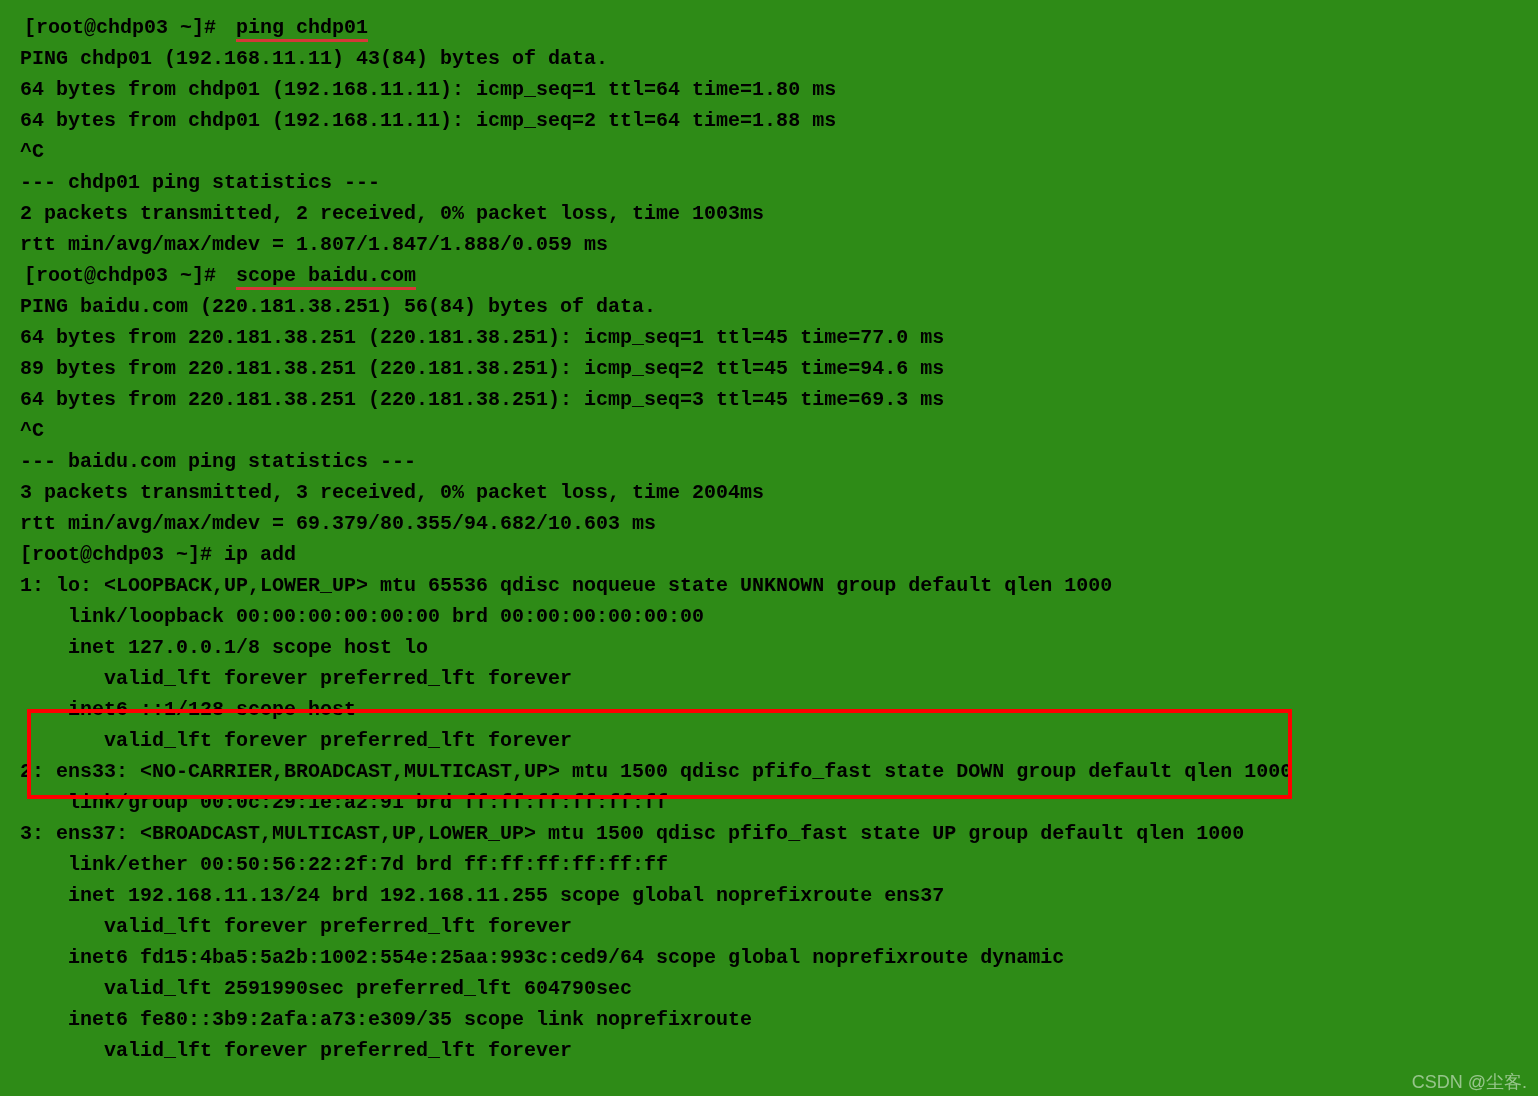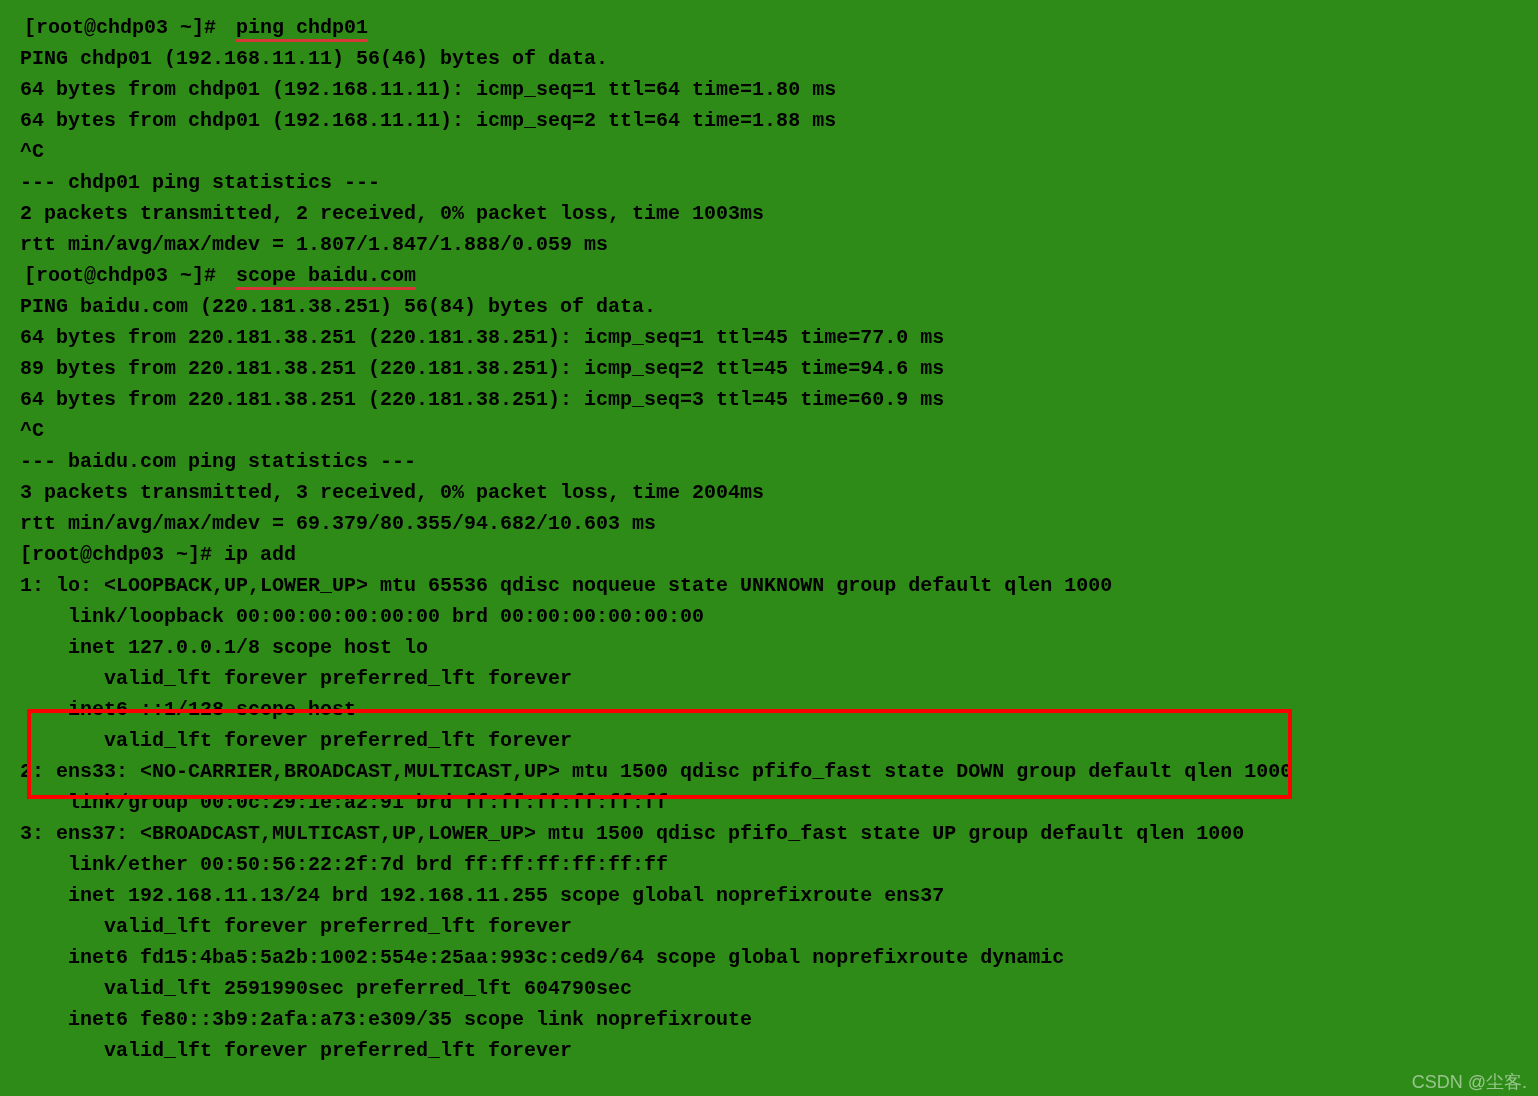--- a/index.html
+++ b/index.html
@@ -44,32 +44,32 @@
       top: 697px;
       width: 1265px;
       height: 90px;
       pointer-events: none;
     }
   </style>
 </head>
 <body>
 
 <div class="terminal-line"><span>[root@chdp03 ~]# </span><span class="underline-red">ping chdp01</span></div>
-<div class="terminal-line">PING chdp01 (192.168.11.11) 56(46) bytes of data.</div>
+<div class="terminal-line">PING chdp01 (192.168.11.11) 43(84) bytes of data.</div>
 <div class="terminal-line">64 bytes from chdp01 (192.168.11.11): icmp_seq=1 ttl=64 time=1.80 ms</div>
 <div class="terminal-line">64 bytes from chdp01 (192.168.11.11): icmp_seq=2 ttl=64 time=1.88 ms</div>
 <div class="terminal-line">^C</div>
 <div class="terminal-line">--- chdp01 ping statistics ---</div>
 <div class="terminal-line">2 packets transmitted, 2 received, 0% packet loss, time 1003ms</div>
 <div class="terminal-line">rtt min/avg/max/mdev = 1.807/1.847/1.888/0.059 ms</div>
 <div class="terminal-line"><span>[root@chdp03 ~]# </span><span class="underline-red">scope baidu.com</span></div>
 <div class="terminal-line">PING baidu.com (220.181.38.251) 56(84) bytes of data.</div>
 <div class="terminal-line">64 bytes from 220.181.38.251 (220.181.38.251): icmp_seq=1 ttl=45 time=77.0 ms</div>
 <div class="terminal-line">89 bytes from 220.181.38.251 (220.181.38.251): icmp_seq=2 ttl=45 time=94.6 ms</div>
-<div class="terminal-line">64 bytes from 220.181.38.251 (220.181.38.251): icmp_seq=3 ttl=45 time=60.9 ms</div>
+<div class="terminal-line">64 bytes from 220.181.38.251 (220.181.38.251): icmp_seq=3 ttl=45 time=69.3 ms</div>
 <div class="terminal-line">^C</div>
 <div class="terminal-line">--- baidu.com ping statistics ---</div>
 <div class="terminal-line">3 packets transmitted, 3 received, 0% packet loss, time 2004ms</div>
 <div class="terminal-line">rtt min/avg/max/mdev = 69.379/80.355/94.682/10.603 ms</div>
 <div class="terminal-line">[root@chdp03 ~]# ip add</div>
 <div class="terminal-line">1: lo: &lt;LOOPBACK,UP,LOWER_UP&gt; mtu 65536 qdisc noqueue state UNKNOWN group default qlen 1000</div>
 <div class="terminal-line">    link/loopback 00:00:00:00:00:00 brd 00:00:00:00:00:00</div>
 <div class="terminal-line">    inet 127.0.0.1/8 scope host lo</div>
 <div class="terminal-line">       valid_lft forever preferred_lft forever</div>
 <div class="terminal-line">    inet6 ::1/128 scope host </div>

